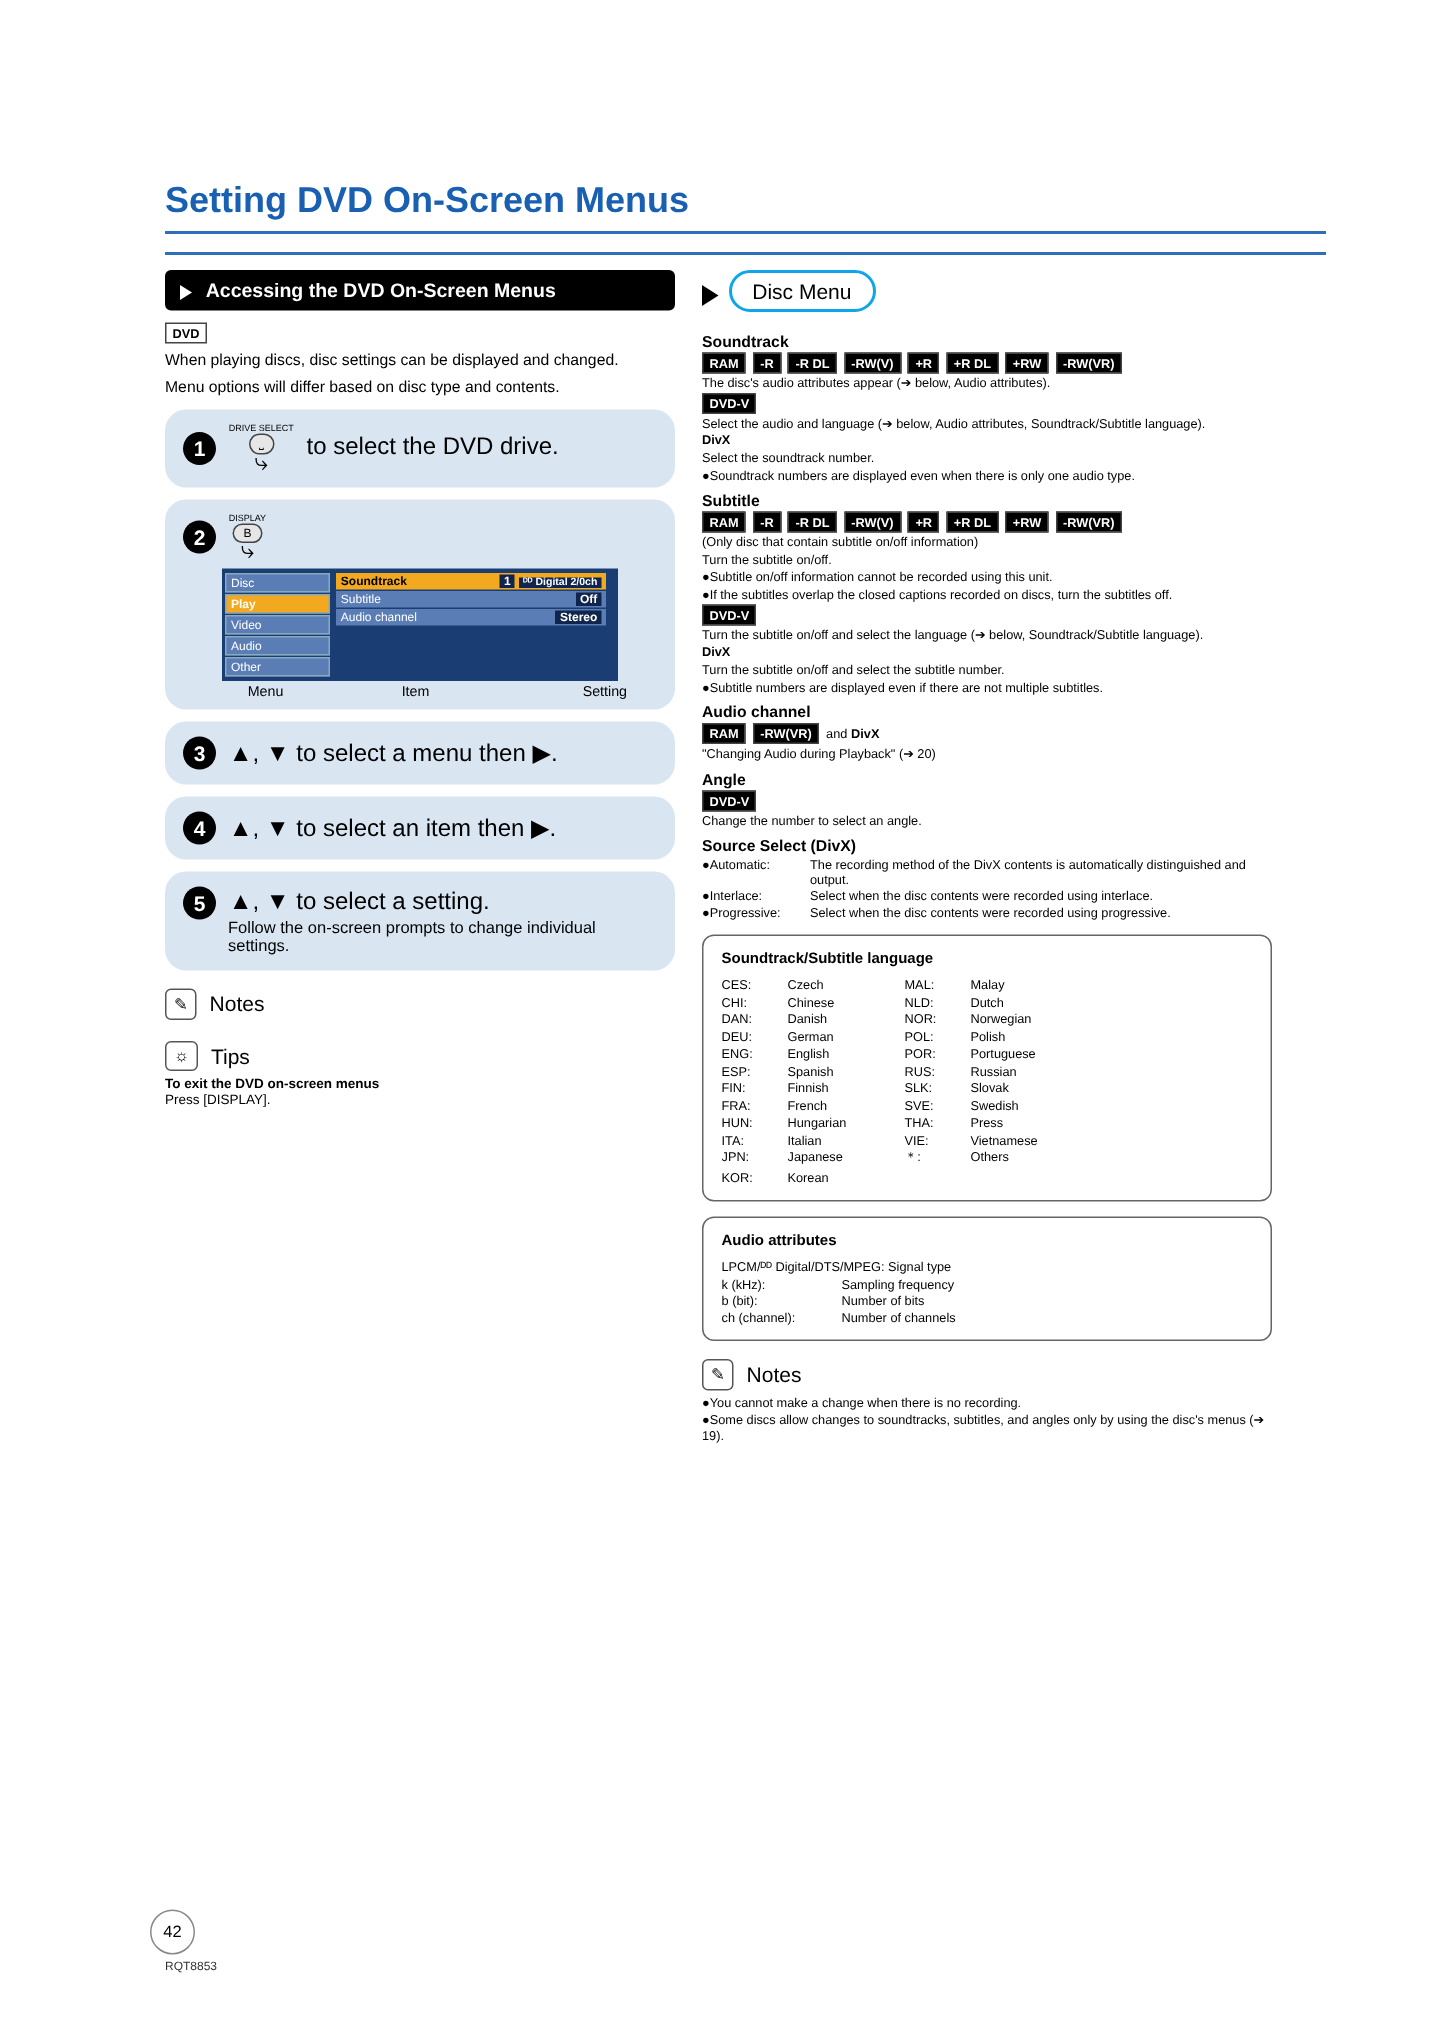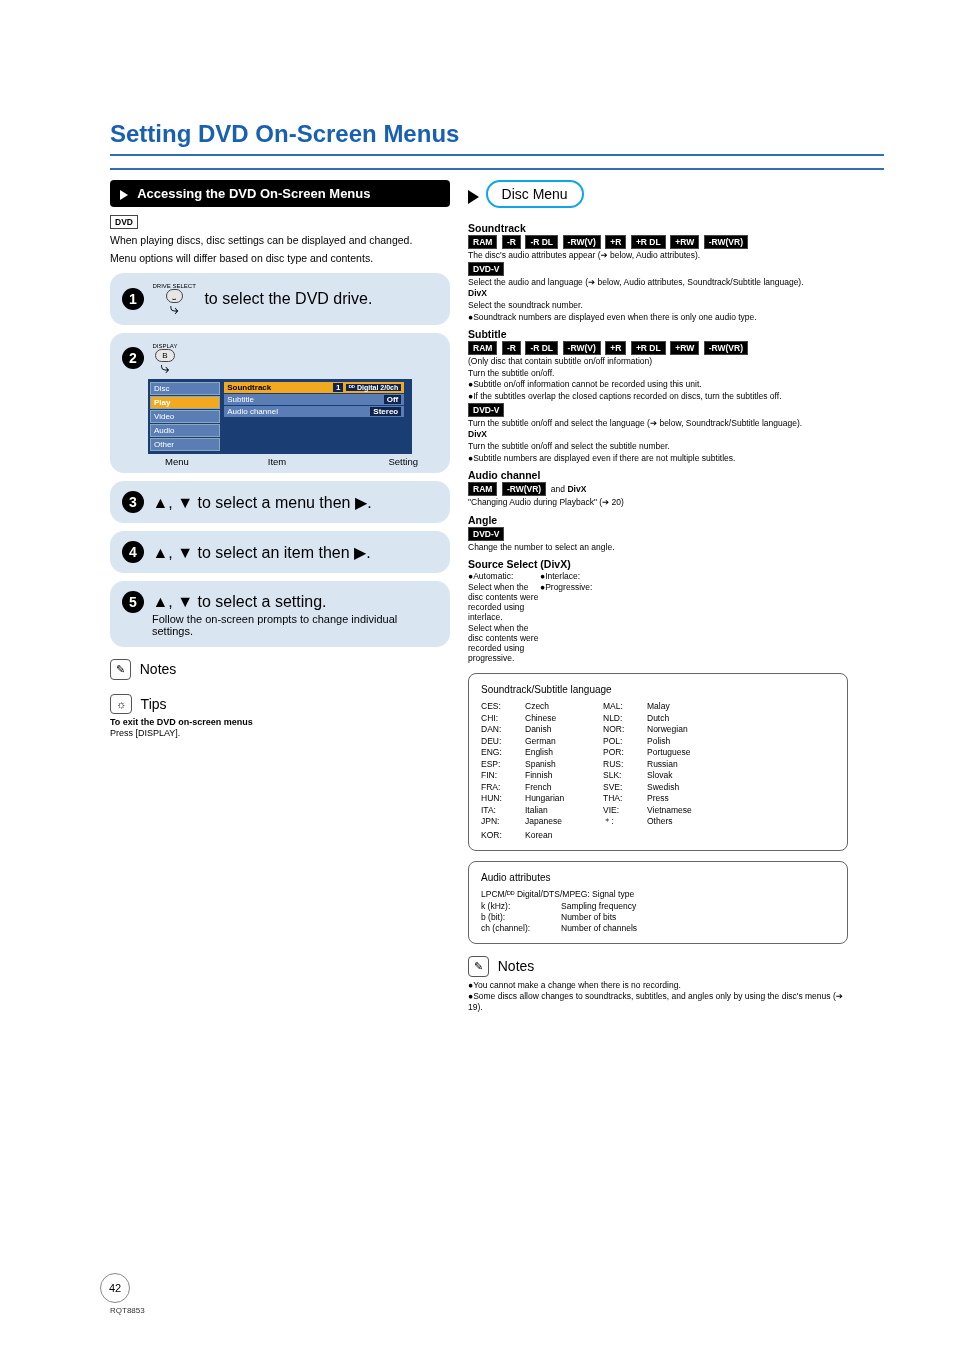--- a/index.html
+++ b/index.html
@@ -28,21 +28,21 @@
   .osd-row{display:flex;justify-content:space-between;background:#5a7db6;margin:1px 0;padding:1px 3px;}
   .osd-row.sel{background:#f2a91f;color:#000;font-weight:bold;}
   .osd-val{background:#10254d;color:#fff;padding:0 3px;font-weight:bold;}
   .labels{display:flex;font-size:9.5px;margin-top:2px;}
   .notes-icon{display:inline-block;border:1px solid #555;border-radius:4px;padding:3px 5px;font-size:11px;vertical-align:middle;}
   .notes-head{font-size:14px;margin-left:6px;vertical-align:middle;}
   .disc-head{border:2px solid #0ea5e9;border-radius:14px;padding:4px 14px;font-size:14px;display:inline-block;margin-bottom:8px;}
   .hd{font-size:10.5px;font-weight:bold;margin:6px 0 1px;}
   .bullet{font-size:8.5px;line-height:1.25;margin:1px 0;}
   .card{border:1px solid #666;border-radius:8px;padding:10px 12px;margin:10px 0;font-size:9px;}
-  .card-title{font-size:10px;font-weight:normal;margin-bottom:6px;}
+  .card-title{font-size:10px;font-weight:bold;margin-bottom:6px;}
   .lang-grid{display:grid;grid-template-columns:36px 70px 36px 70px;column-gap:8px;row-gap:1.5px;font-size:8.5px;}
   .attr-grid{display:grid;grid-template-columns:80px 1fr;row-gap:1px;font-size:8.5px;}
   .src-grid{display:grid;grid-template-columns:72px 1fr;row-gap:1px;font-size:8.5px;}
   .page-num{position:absolute;left:100px;bottom:48px;border:1px solid #888;border-radius:50%;width:28px;height:28px;display:flex;align-items:center;justify-content:center;font-size:11px;}
   .footer-code{position:absolute;left:110px;bottom:36px;font-size:8px;color:#333;}
 </style>
 </head>
 <body>
 
 <div class="page">
@@ -203,20 +203,21 @@
 
       
       <div class="hd">Angle</div>
       <span class="media-box media-inv">DVD-V</span>
       <div class="bullet">Change the number to select an angle.</div>
 
       
       <div class="hd">Source Select (DivX)</div>
       <div class="src-grid">
         <span>●Automatic:</span>
+        <span>The recording method of the DivX contents is automatically distinguished and output.</span>
         <span>●Interlace:</span>
         <span>Select when the disc contents were recorded using interlace.</span>
         <span>●Progressive:</span>
         <span>Select when the disc contents were recorded using progressive.</span>
       </div>
 
       
       <div class="card">
         <div class="card-title">Soundtrack/Subtitle language</div>
         <div class="lang-grid" id="lang-grid">

